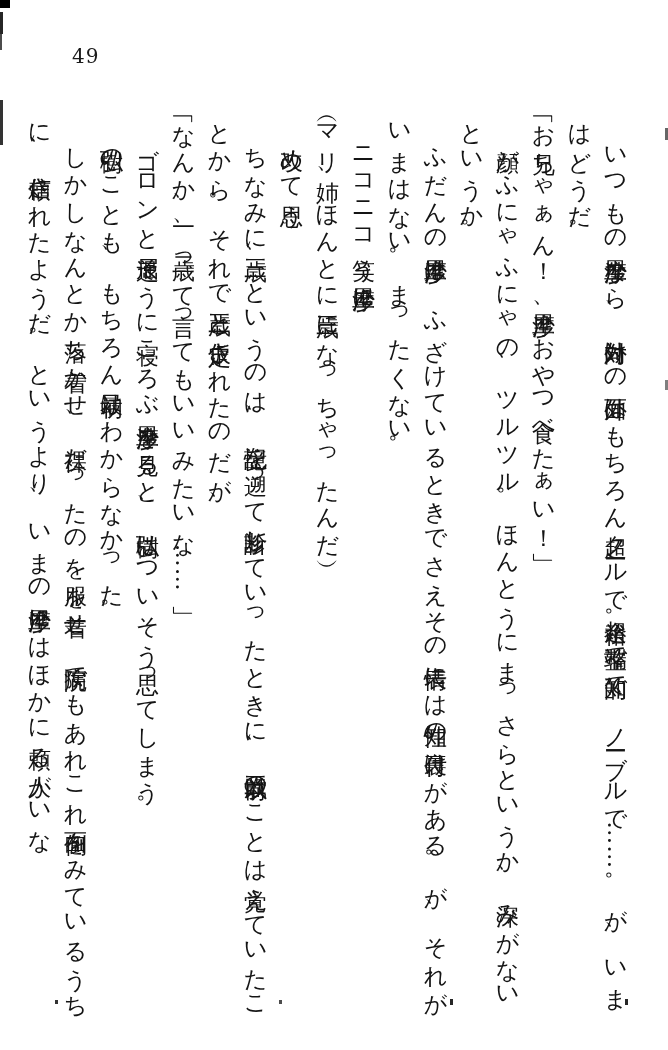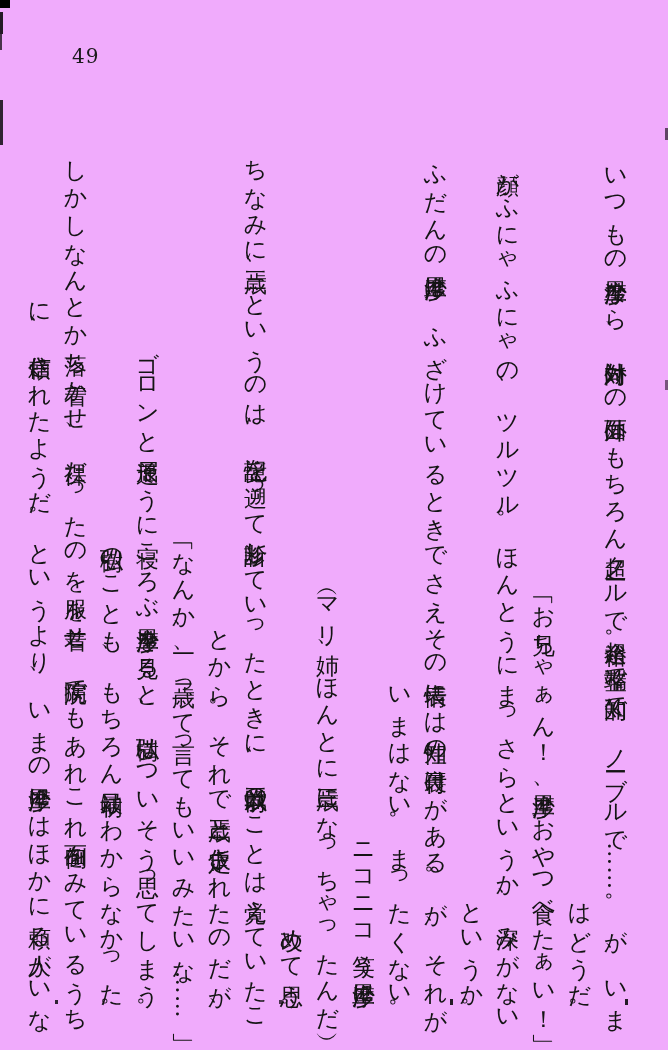--- a/index.html
+++ b/index.html
@@ -4,25 +4,24 @@
 <style>
   html, body {
     margin: 0;
     padding: 0;
     background: #e8e8e8;
   }
   .page {
     position: relative;
     width: 668px;
     height: 1050px;
-    background: #f0abfc;
+    background: #ffffff;
     overflow: hidden;
     font-family: "DejaVu Serif", "Liberation Serif", serif;
     color: #141414;
-    text-align: right;
   }
   .page-number {
     position: absolute;
     top: 44px;
     left: 72px;
     font-size: 20px;
     letter-spacing: 1px;
     color: #1a1a1a;
   }
   .text-block {

